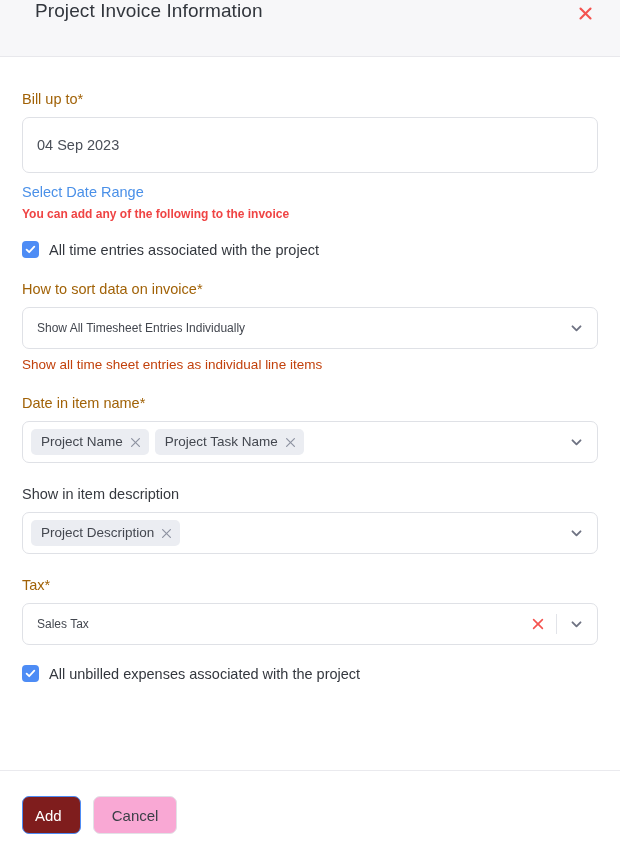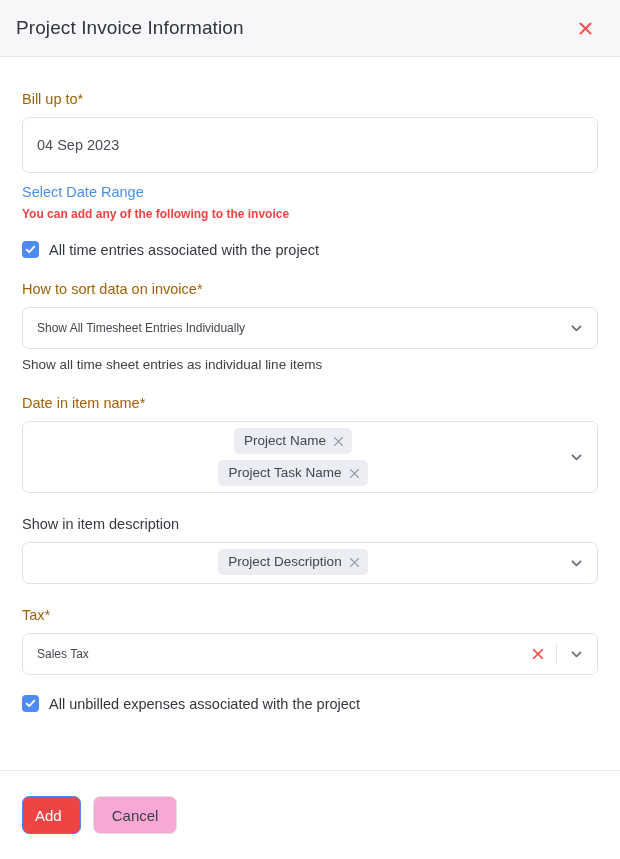--- a/index.html
+++ b/index.html
@@ -23,23 +23,22 @@
     box-sizing: border-box;
   }
 
   
   .dlg-header {
     height: 57px;
     min-height: 57px;
     background: #f7f7f9;
     border-bottom: 1px solid #e8e8ec;
     display: flex;
-    align-items: center;
     justify-content: space-between;
-    padding: 0 22px 0 16px;
+    padding: 0 22px 0 35px;
     box-sizing: border-box;
   }
   .dlg-title {
     font-size: 19px;
     font-weight: 400;
     color: #32363d;
     letter-spacing: 0.1px;
   }
   .close-btn {
     width: 26px;
@@ -149,31 +148,30 @@
     transform: translateY(-50%);
     display: flex;
     align-items: center;
     justify-content: center;
     cursor: pointer;
   }
   .chevron svg { display: block; }
 
   .helper-text {
     font-size: 13.5px;
-    color: #404040;
+    color: #c2410c;
     margin-top: 8px;
   }
 
   
   .tag-box {
     padding: 6px 42px 6px 8px;
     min-height: 42px;
     flex-wrap: wrap;
     gap: 6px;
-    flex-direction: column;
   }
   .chip {
     display: inline-flex;
     align-items: center;
     background: #ebedf2;
     border-radius: 5px;
     padding: 5px 8px 5px 10px;
     font-size: 13.5px;
     color: #43474f;
     line-height: 16px;
@@ -225,21 +223,21 @@
     font-family: "Liberation Sans", sans-serif;
     font-size: 15px;
     border-radius: 7px;
     padding: 0 18px;
     height: 38px;
     cursor: pointer;
     border: 1px solid transparent;
     box-sizing: border-box;
   }
   .btn-primary {
-    background: #ef4444;
+    background: #7f1d1d;
     color: #ffffff;
     border-color: #4d8cf5;
     padding-left: 12px;
   }
   .btn-secondary {
     background: #f9a8d4;
     color: #3b3f47;
     border-color: #e2e2e6;
   }
 </style>

